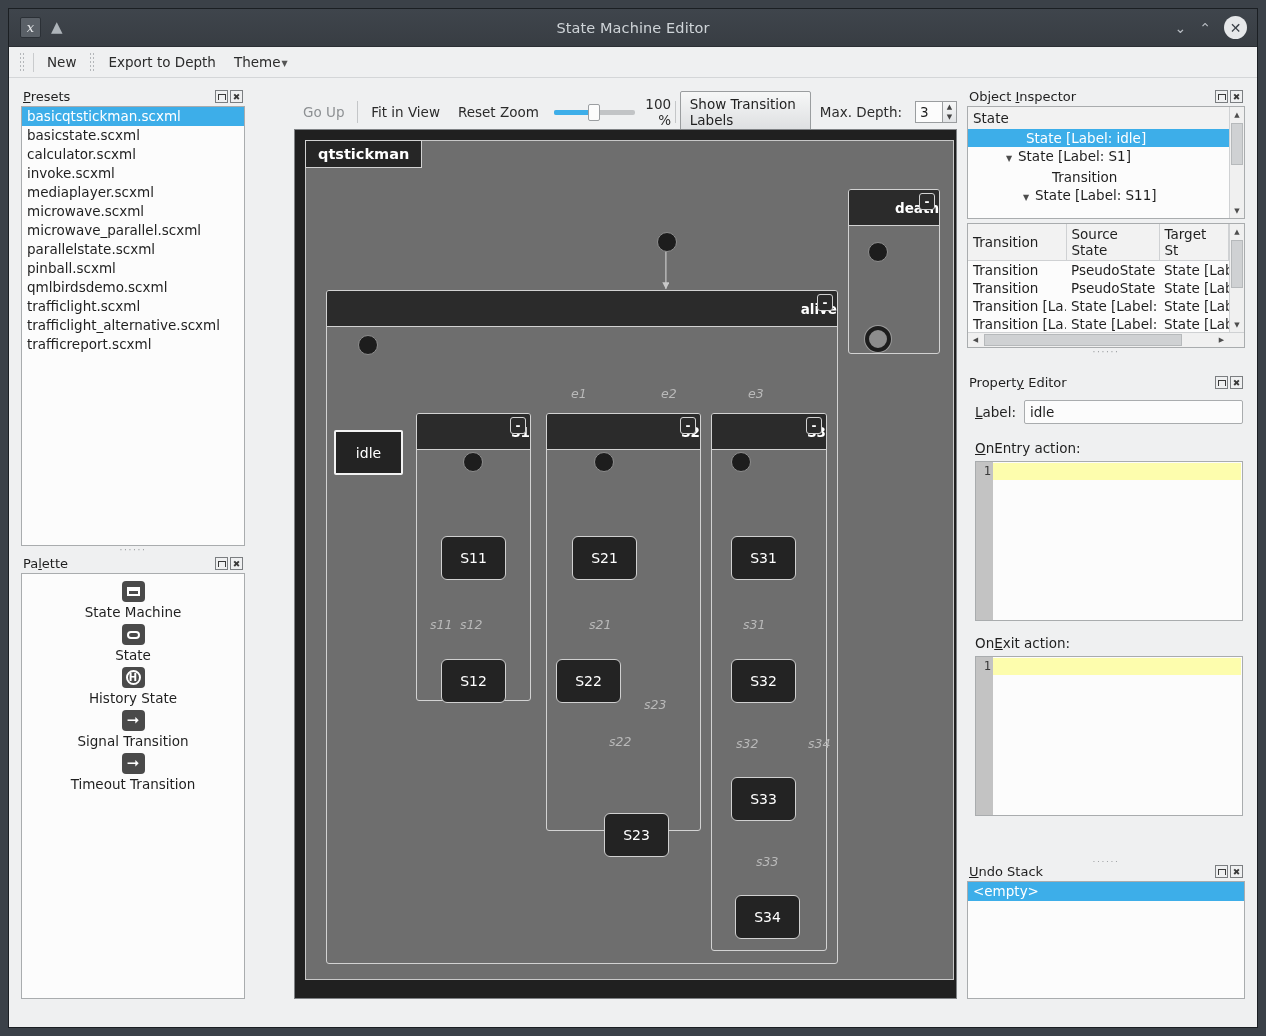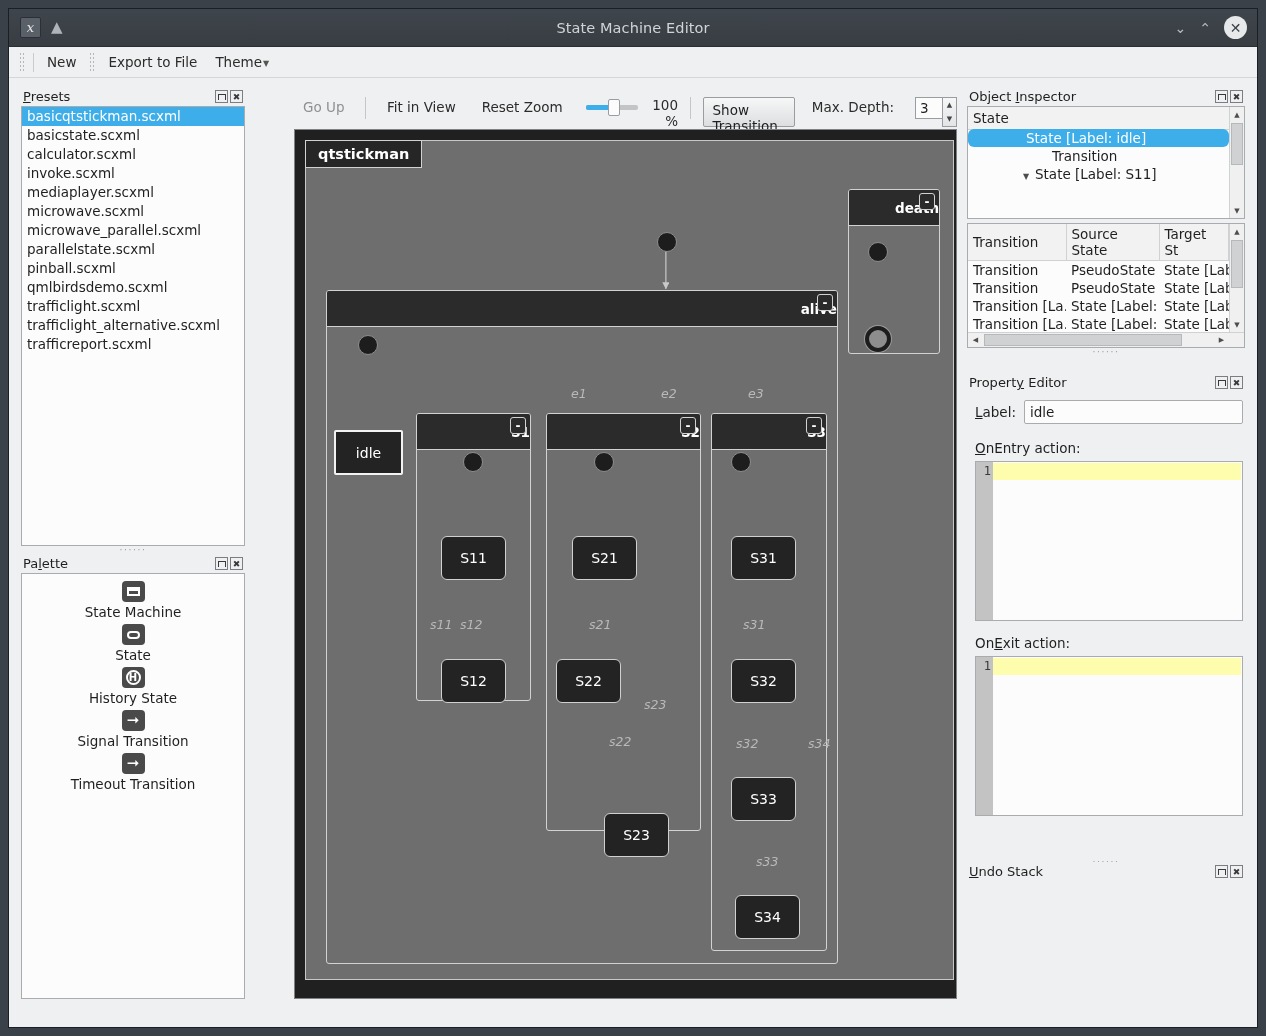--- a/index.html
+++ b/index.html
@@ -157,24 +157,24 @@
     font-family: "DejaVu Sans", sans-serif;
   }
   .ico-arrow { color: #fff; font-size: 15px; line-height: 1; }
 
   
   .center {
     position: absolute;
     left: 285px; top: 88px; right: 300px; bottom: 28px;
   }
   .canvas-toolbar {
-    display: flex; 
+    display: flex; align-items: center;
     height: 30px;
     font-size: 13.5px; color: #2b2b2b;
-    gap: 8px;
+    gap: 0px;
   }
   .tb-link { padding: 2px 9px; cursor: default; white-space: nowrap;}
   .tb-link.disabled { color: #8d9093; }
   .tb-vsep { width: 1px; height: 22px; background: #c4c6c8; margin: 0 4px; }
   .slider-wrap { position: relative; width: 112px; height: 20px; margin: 0 6px; }
   .slider-groove {
     position: absolute; left: 0; right: 0; top: 8px; height: 5px;
     background: #c2c4c6; border-radius: 2px;
   }
   .slider-fill {
@@ -385,21 +385,21 @@
         <div class="tb-btn">⌃</div>
         <div class="tb-close">✕</div>
       </div>
     </div>
 
     <div class="menubar">
       <span class="grip"></span>
       <span class="vsep"></span>
       <span class="menu-item">New</span>
       <span class="grip"></span>
-      <span class="menu-item">Export to File</span>
+      <span class="menu-item">Export to Depth</span>
       <span class="menu-item"><span>Theme</span><span class="menu-caret">▼</span></span>
     </div>
 
     <div class="left-col">
 
       <div class="presets-panel">
         <div class="dock-title">
           <span class="dt-label"><u>P</u>resets</span>
           <span class="dockbtn float"></span>
           <span class="dockbtn close">✖</span>
@@ -646,21 +646,22 @@
       <div class="oi-panel">
         <div class="dock-title">
           <span class="dt-label">Object <u>I</u>nspector</span>
           <span class="dockbtn float"></span>
           <span class="dockbtn close">✖</span>
         </div>
 
         <div class="treebox" style="height:113px;">
           <div class="tree-head">State</div>
           <div style="position:absolute;left:0;right:15px;top:22px;bottom:0;overflow:hidden;">
-            <div class="tree-row selected" style="padding-left:58px;border-radius:6px;"><span>State [Label: idle]</span></div>
+            <div class="tree-row selected" style="padding-left:58px;"><span>State [Label: idle]</span></div>
+            <div class="tree-row" style="padding-left:38px;"><span class="tw-arrow">▼</span><span>State [Label: S1]</span></div>
             <div class="tree-row" style="padding-left:84px;"><span>Transition</span></div>
             <div class="tree-row" style="padding-left:55px;"><span class="tw-arrow">▼</span><span>State [Label: S11]</span></div>
 
           </div>
           <div class="scroll-v">
             <div class="arw" style="top:0;">▲</div>
             <div class="thumb" style="top:16px;height:42px;"></div>
             <div class="arw" style="bottom:0;">▼</div>
           </div>
         </div>
@@ -742,19 +743,22 @@
         </div>
         <div class="splitter-dots">······</div>
       </div>
 
       <div class="us-panel">
         <div class="dock-title">
           <span class="dt-label"><u>U</u>ndo Stack</span>
           <span class="dockbtn float"></span>
           <span class="dockbtn close">✖</span>
         </div>
+        <div class="listbox">
+          <div class="list-row selected">&lt;empty&gt;</div>
+        </div>
       </div>
 
     </div>
 
     <div class="statusbar"></div>
   </div>
 </div>
 
 </body></html>

